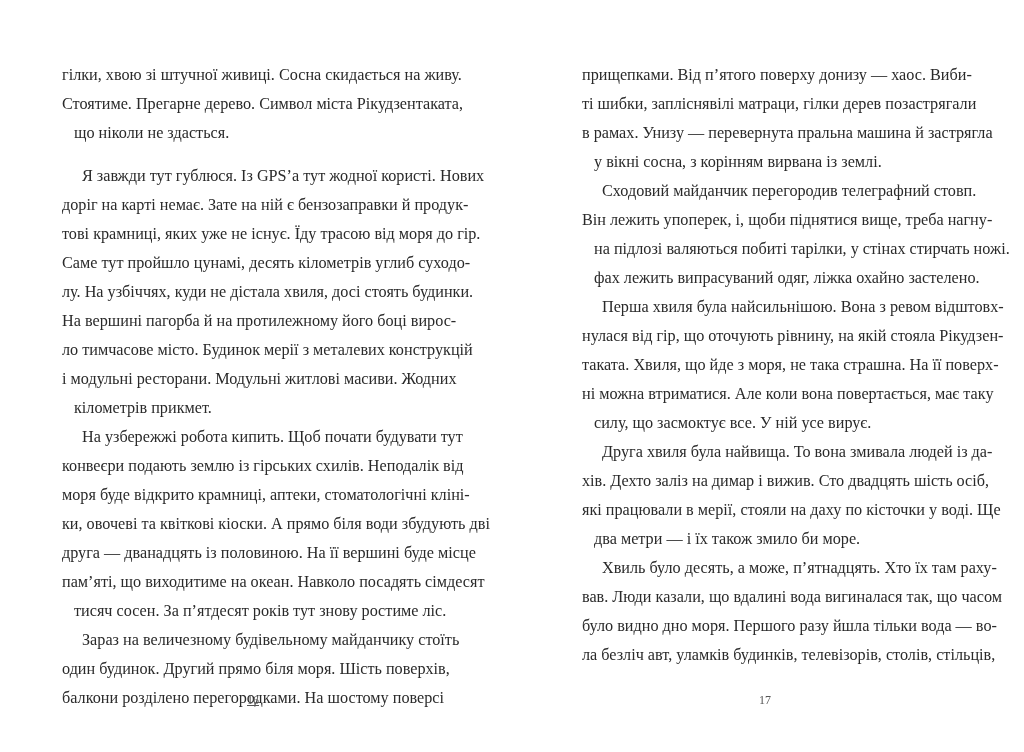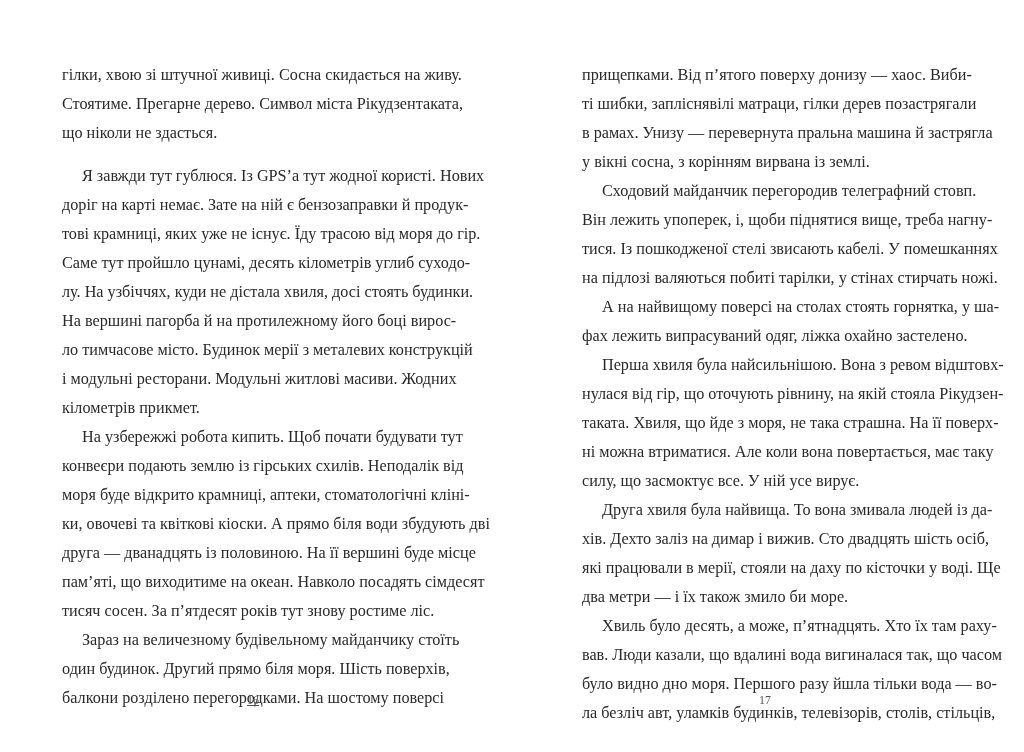--- a/index.html
+++ b/index.html
@@ -49,20 +49,21 @@
 
   .line {
     display: block;
     text-align: justify;
     text-align-last: justify;
     white-space: nowrap;
     height: 29px;
   }
   .line.last {
     text-align-last: left;
+    margin-left: 12px;
   }
   .line.indent { padding-left: 20px; }
 
   .page-number {
     position: absolute;
     top: 693px;
     width: 40px;
     text-align: center;
     font-size: 12px;
     color: #555555;
@@ -113,25 +114,23 @@
     <div class="text-block">
         <div class="para">
           <span class="line">прищепками. Від п’ятого поверху донизу — хаос. Виби-</span>
           <span class="line">ті шибки, запліснявілі матраци, гілки дерев позастрягали</span>
           <span class="line">в рамах. Унизу — перевернута пральна машина й застрягла</span>
           <span class="line last">у вікні сосна, з корінням вирвана із землі.</span>
         </div>
         <div class="para">
           <span class="line indent">Сходовий майданчик перегородив телеграфний стовп.</span>
           <span class="line">Він лежить упоперек, і, щоби піднятися вище, треба нагну-</span>
-          <span class="line">тися. Із пошкодженої стелі звисають кабелі. У помешканнях</span>
           <span class="line last">на підлозі валяються побиті тарілки, у стінах стирчать ножі.</span>
         </div>
         <div class="para">
-          <span class="line indent">А на найвищому поверсі на столах стоять горнятка, у ша-</span>
           <span class="line last">фах лежить випрасуваний одяг, ліжка охайно застелено.</span>
         </div>
         <div class="para">
           <span class="line indent">Перша хвиля була найсильнішою. Вона з ревом відштовх-</span>
           <span class="line">нулася від гір, що оточують рівнину, на якій стояла Рікудзен-</span>
           <span class="line">таката. Хвиля, що йде з моря, не така страшна. На її поверх-</span>
           <span class="line">ні можна втриматися. Але коли вона повертається, має таку</span>
           <span class="line last">силу, що засмоктує все. У ній усе вирує.</span>
         </div>
         <div class="para">

